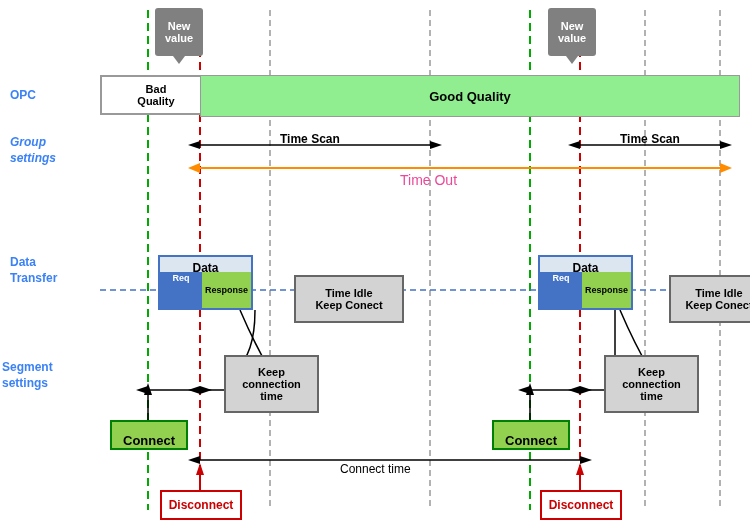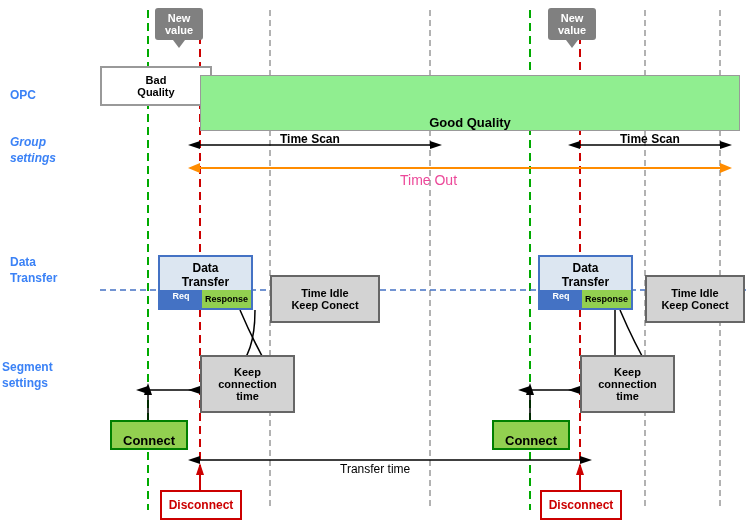--- a/index.html
+++ b/index.html
@@ -68,35 +68,36 @@
       font-size: 11px;
       font-weight: bold;
     }
     .box-blue {
       border-color: #4472c4;
       background: #dce6f1;
     }
     .box-gray {
       border-color: #666;
       background: #d3d3d3;
+      margin-left: 24px;
     }
     .box-green {
       border-color: #008000;
       background: #92d050;
       align-items: flex-end;
     }
     
     .balloon {
       position: absolute;
       background: #808080;
       color: #fff;
       font-size: 11px;
       font-weight: bold;
       text-align: center;
-      padding: 4px 8px;
+      padding: 12px 8px;
       border-radius: 3px;
     }
     .balloon::after {
       content: '';
       position: absolute;
       bottom: -8px;
       left: 50%;
       transform: translateX(-50%);
       border-width: 8px 6px 0 6px;
       border-style: solid;
@@ -113,21 +114,21 @@
     }
     .req-box {
       background: #4472c4;
       color: #fff;
       padding: 1px 3px;
       flex: 1;
     }
     .resp-box {
       background: #92d050;
       color: #000;
-      padding: 4px 3px;
+      padding: 13px 3px;
       flex: 1;
       text-align: center;
     }
   </style>
 </head>
 <body>
 
 <div class="diagram">
 
   <svg class="svg-overlay">
@@ -207,25 +208,25 @@
   <div class="label" style="left:2px; top:360px; line-height:1.3;">Segment<br>settings</div>
 
   <div class="balloon" style="left:155px; top:8px; min-width:48px;">
     <span>New<br>value</span>
   </div>
 
   <div class="balloon" style="left:548px; top:8px; min-width:48px;">
     <span>New<br>value</span>
   </div>
 
-  <div class="opc-bad box" style="left:100px; top:66px; width:112px; height:40px; border-color:#999;">
+  <div class="opc-bad box" style="left:100px; top:75px; width:112px; height:40px; border-color:#999;">
     <span>Bad<br>Quality</span>
   </div>
 
-  <div class="opc-good" style="left:200px; top:75px; width:540px; height:56px; border:1px solid #999;align-items:flex-end;">
+  <div class="opc-good" style="left:200px; top:75px; width:540px; height:42px; border:1px solid #999;">
     <span>Good Quality</span>
   </div>
 
   <div style="position:absolute; left:280px; top:132px; font-size:12px; font-weight:bold;">
     <span>Time Scan</span>
   </div>
 
   <div style="position:absolute; left:620px; top:132px; font-size:12px; font-weight:bold;">
     <span>Time Scan</span>
   </div>
@@ -276,16 +277,16 @@
 
   <div class="box" style="left:160px; top:490px; width:82px; height:30px; font-size:12px; font-weight:bold; background:#fff; border-color:#cc0000; color:#cc0000;">
     <span>Disconnect</span>
   </div>
 
   <div class="box" style="left:540px; top:490px; width:82px; height:30px; font-size:12px; font-weight:bold; background:#fff; border-color:#cc0000; color:#cc0000;">
     <span>Disconnect</span>
   </div>
 
   <div style="position:absolute; left:340px; top:462px; font-size:12px;">
-    <span>Transfer time</span>
+    <span>Connect time</span>
   </div>
 
 </div>
 
 </body></html>

